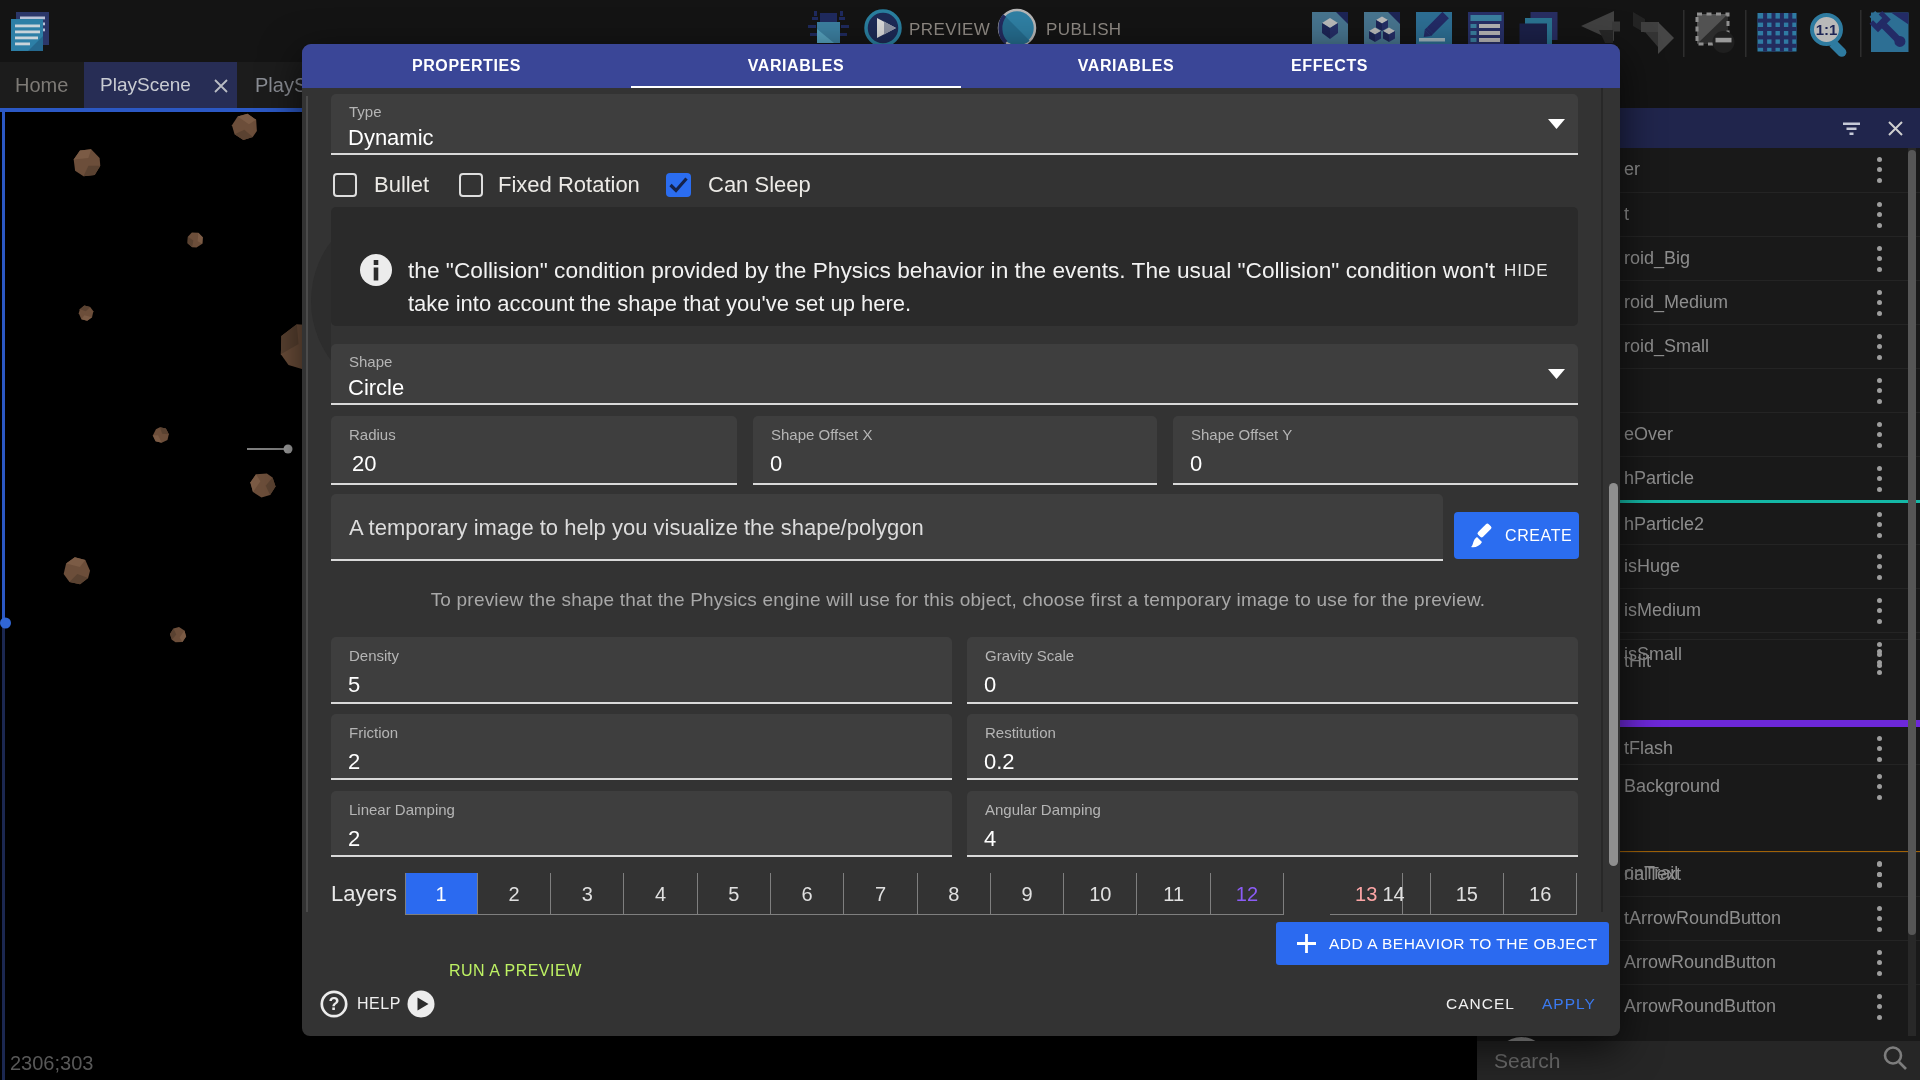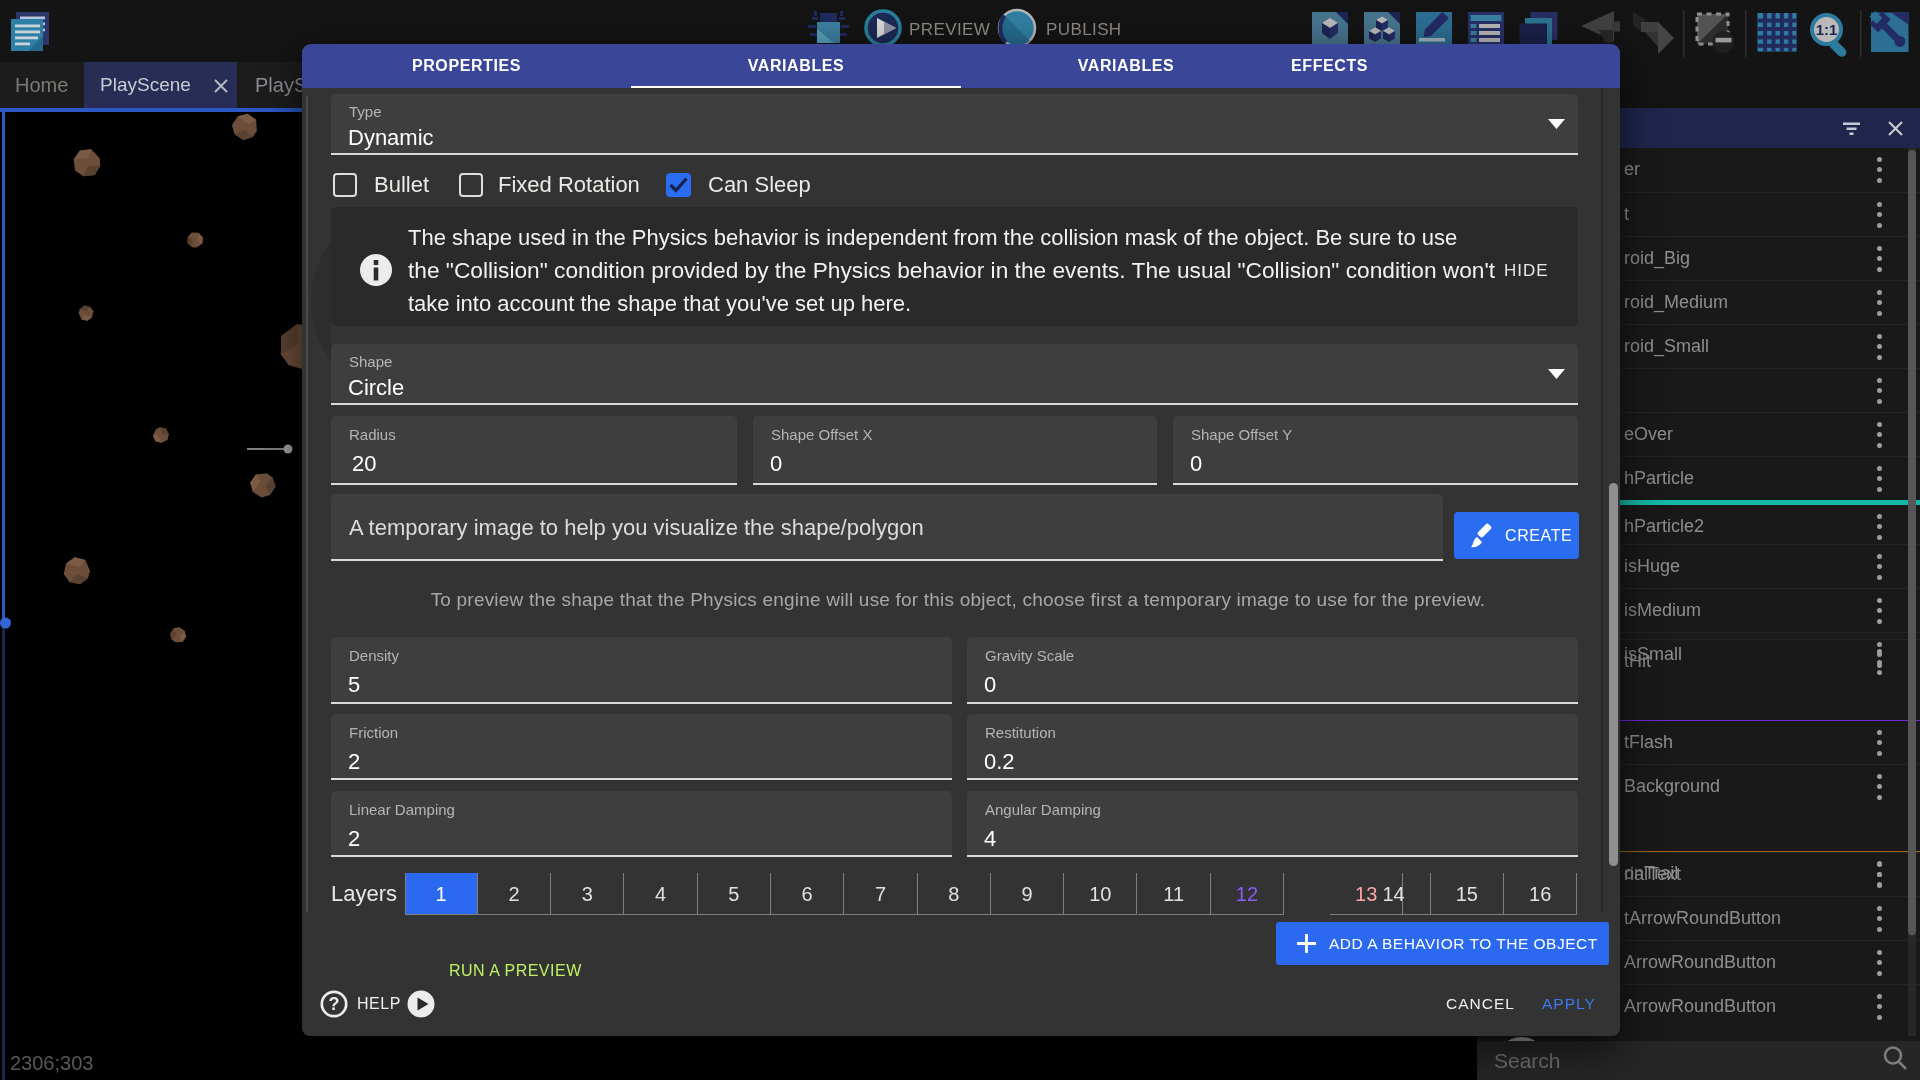--- a/index.html
+++ b/index.html
@@ -266,21 +266,21 @@
       </div>
     </div>
 <div class="row" style="top:455.5px;border-top:1px solid #242424;">
       <div class="rowt">hParticle</div>
       <div class="dots">
         <div class="dot" style="top:0"></div>
         <div class="dot" style="top:10.5px"></div>
         <div class="dot" style="top:21px"></div>
       </div>
     </div>
-<div class="row" style="top:499.5px;border-top:5px solid #14b8a6;">
+<div class="row" style="top:499.5px;border-top:3px solid #14b8a6;">
       <div class="rowt">hParticle2</div>
       <div class="dots">
         <div class="dot" style="top:0"></div>
         <div class="dot" style="top:10.5px"></div>
         <div class="dot" style="top:21px"></div>
       </div>
     </div>
 <div class="row" style="top:543.5px;border-top:1px solid #242424;">
       <div class="rowt">isHuge</div>
       <div class="dots">
@@ -306,21 +306,21 @@
       </div>
     </div>
 <div class="row" style="top:639px;border-top:1px solid #242424;">
       <div class="rowt">tHit</div>
       <div class="dots">
         <div class="dot" style="top:0"></div>
         <div class="dot" style="top:10.5px"></div>
         <div class="dot" style="top:21px"></div>
       </div>
     </div>
-<div class="row" style="top:719.5px;border-top:1px solid #6d28d9;">
+<div class="row" style="top:719.5px;border-top:7px solid #6d28d9;">
       <div class="rowt">tFlash</div>
       <div class="dots">
         <div class="dot" style="top:0"></div>
         <div class="dot" style="top:10.5px"></div>
         <div class="dot" style="top:21px"></div>
       </div>
     </div>
 <div class="row" style="top:763.5px;border-top:1px solid #242424;">
       <div class="rowt">Background</div>
       <div class="dots">
@@ -412,21 +412,20 @@
       <polyline points="1.5,8 7,13.5 17.5,1.5" fill="none" stroke="#15224a" stroke-width="3.2"></polyline>
     </svg>
 <div class="cblbl" style="left:708px">Can Sleep</div>
 
 <div class="abs" style="left:331px;top:207px;width:1247px;height:119px;background:#2a2a2a;border-radius:5px"></div>
 <svg class="abs" style="left:359px;top:253px" width="34" height="34" viewBox="0 0 34 34">
   <circle cx="17" cy="17" r="16" fill="#ececec"></circle>
   <rect x="14.7" y="7" width="4.6" height="5" fill="#2c2c2c"></rect>
   <rect x="14.7" y="14.5" width="4.6" height="13" fill="#2c2c2c"></rect>
 </svg>
-<div class="abs" style="left:408px;top:225px;color:#f2f2f2;font-size:22px;white-space:nowrap">The shape used in the Physics behavior is independent from the collision mask of the object. Be sure to use</div>
 <div class="abs" style="left:408px;top:258px;color:#f2f2f2;font-size:22px;white-space:nowrap;transform:scaleX(1.0317);transform-origin:0 50%">the "Collision" condition provided by the Physics behavior in the events. The usual "Collision" condition won't</div>
 <div class="abs" style="left:408px;top:291px;color:#f2f2f2;font-size:22px;white-space:nowrap">take into account the shape that you've set up here.</div>
 <div class="abs" style="left:1504px;top:261px;color:#e8e8e8;font-size:17px;letter-spacing:1px">HIDE</div>
 
 <div class="field" style="left:331px;top:344px;width:1247px;height:61px"></div>
 <div class="abs lbl" style="left:349px;top:353px">Shape</div>
 <div class="abs val" style="left:348px;top:375px">Circle</div>
 <svg class="abs" style="left:1548px;top:369px" width="17" height="10" viewBox="0 0 17 10">
       <polygon points="0,0 17,0 8.5,10" fill="#fff"></polygon>
     </svg>

